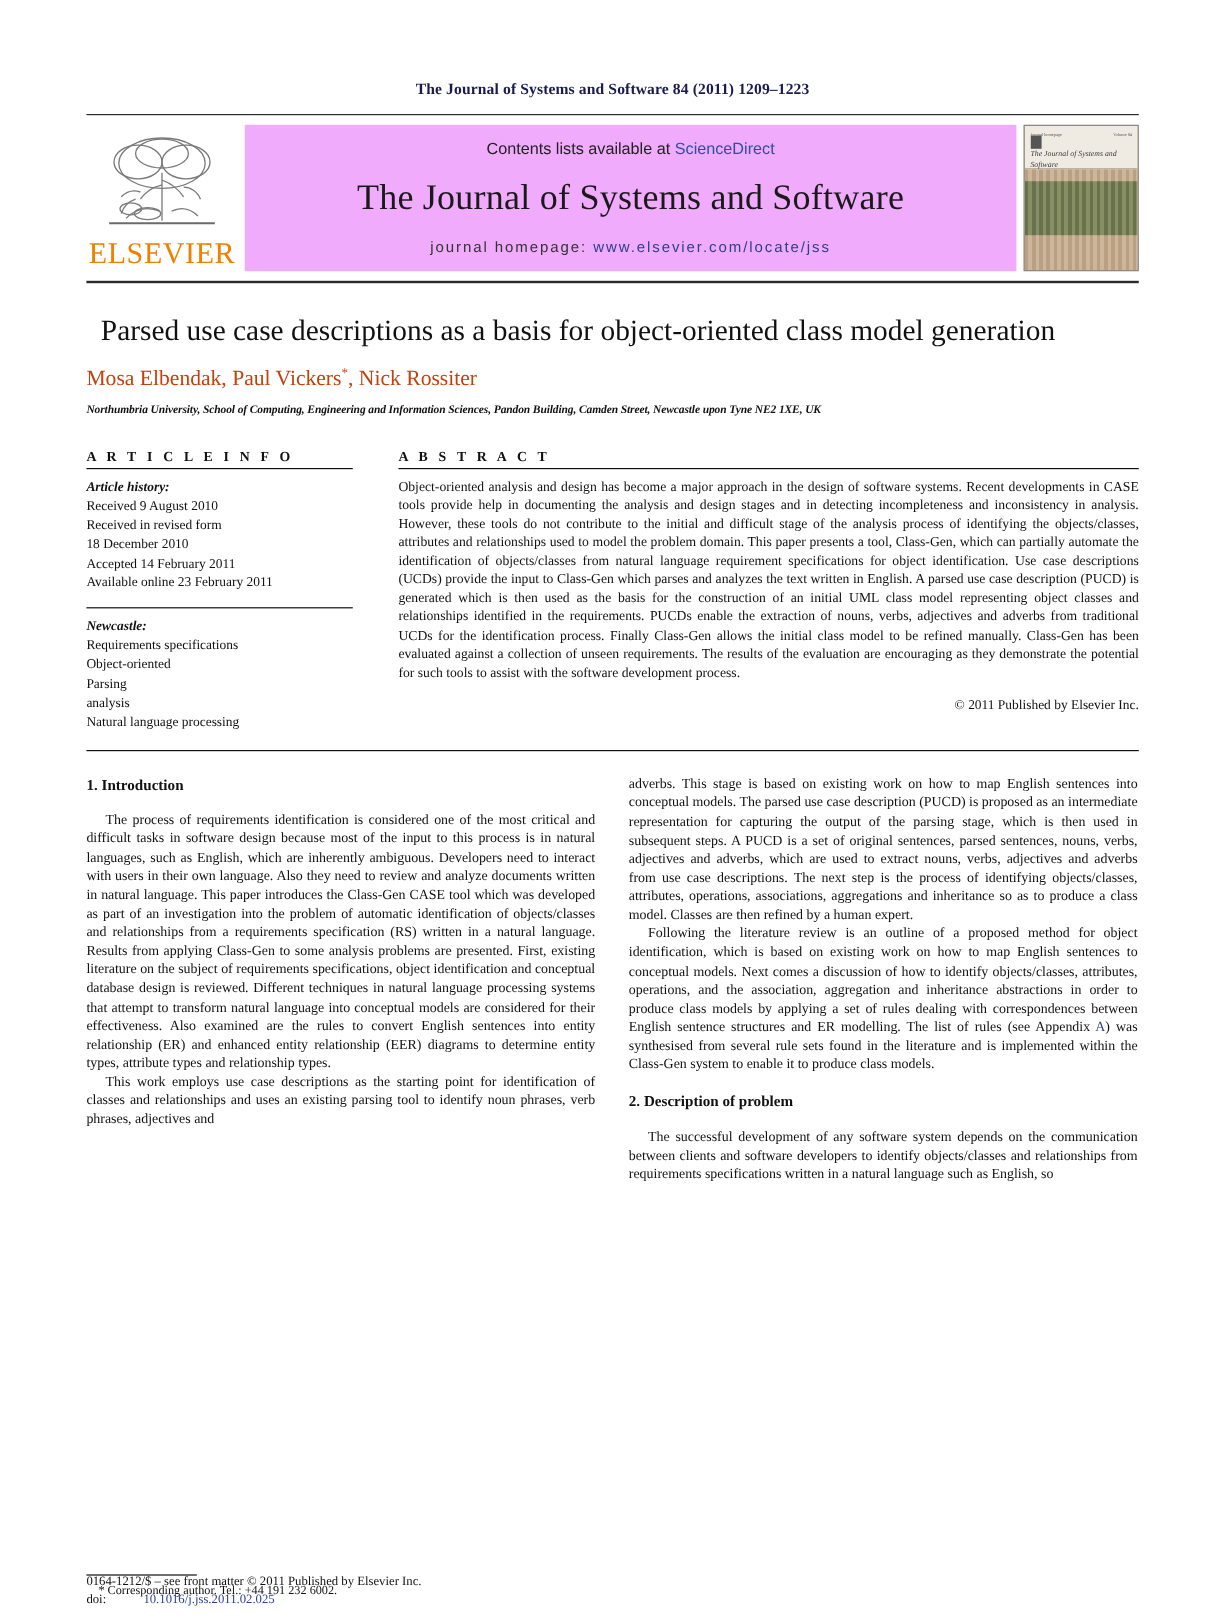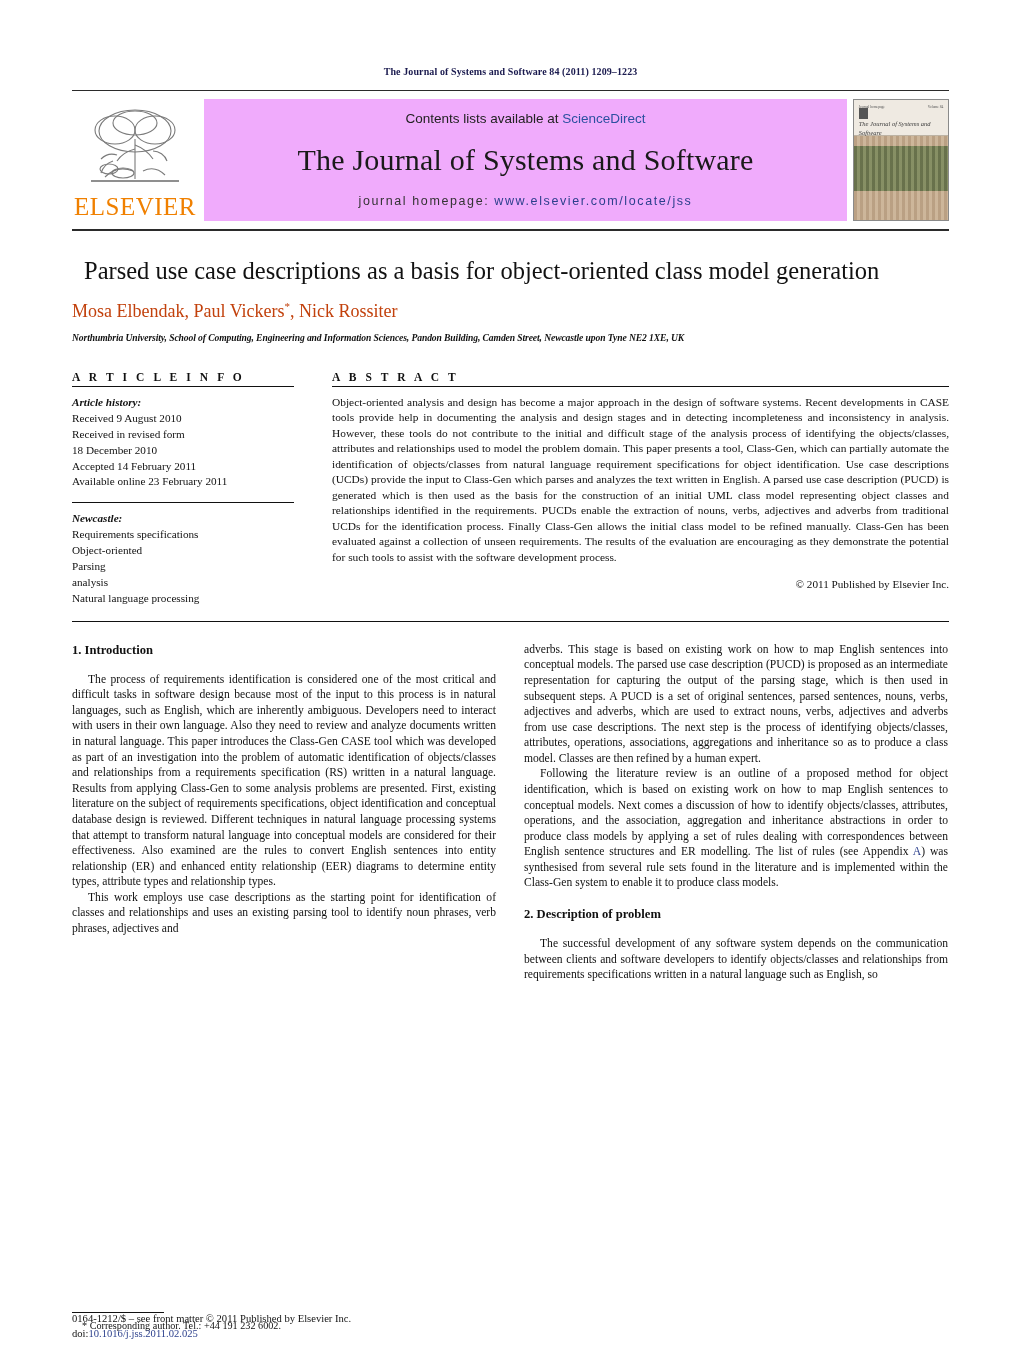--- a/index.html
+++ b/index.html
@@ -14,21 +14,21 @@
     position: relative;
     overflow: hidden;
   }
   .page { position: relative; width: 1021px; height: 1351px; padding: 0; }
 
   
   .running-head {
     text-align: center;
     font-family: "Liberation Serif", serif;
     font-weight: bold;
-    font-size: 10px;
+    font-size: 13px;
     color: #1a1a4e;
     margin-top: 66px;
     letter-spacing: .1px;
   }
 
   
   .masthead-rule {
     margin: 13px 72px 0 72px;
     border-top: 1.6px solid #2b2b2b;
   }
@@ -238,21 +238,21 @@
   }
   .frontmatter {
     position: absolute;
     left: 72px;
     top: 1246px;
     width: 430px;
     font-size: 10.6px;
     line-height: 1.4;
     color: #111;
   }
-  .frontmatter .doi { color: #2b3f8c; }
+  .frontmatter .doi { color: #2b3f8c; margin-left: 31px; }
 </style>
 </head>
 <body>
 
 <div class="page">
 
   <div class="running-head">The Journal of Systems and Software 84 (2011) 1209–1223</div>
 
   <div class="masthead-rule"></div>
 

